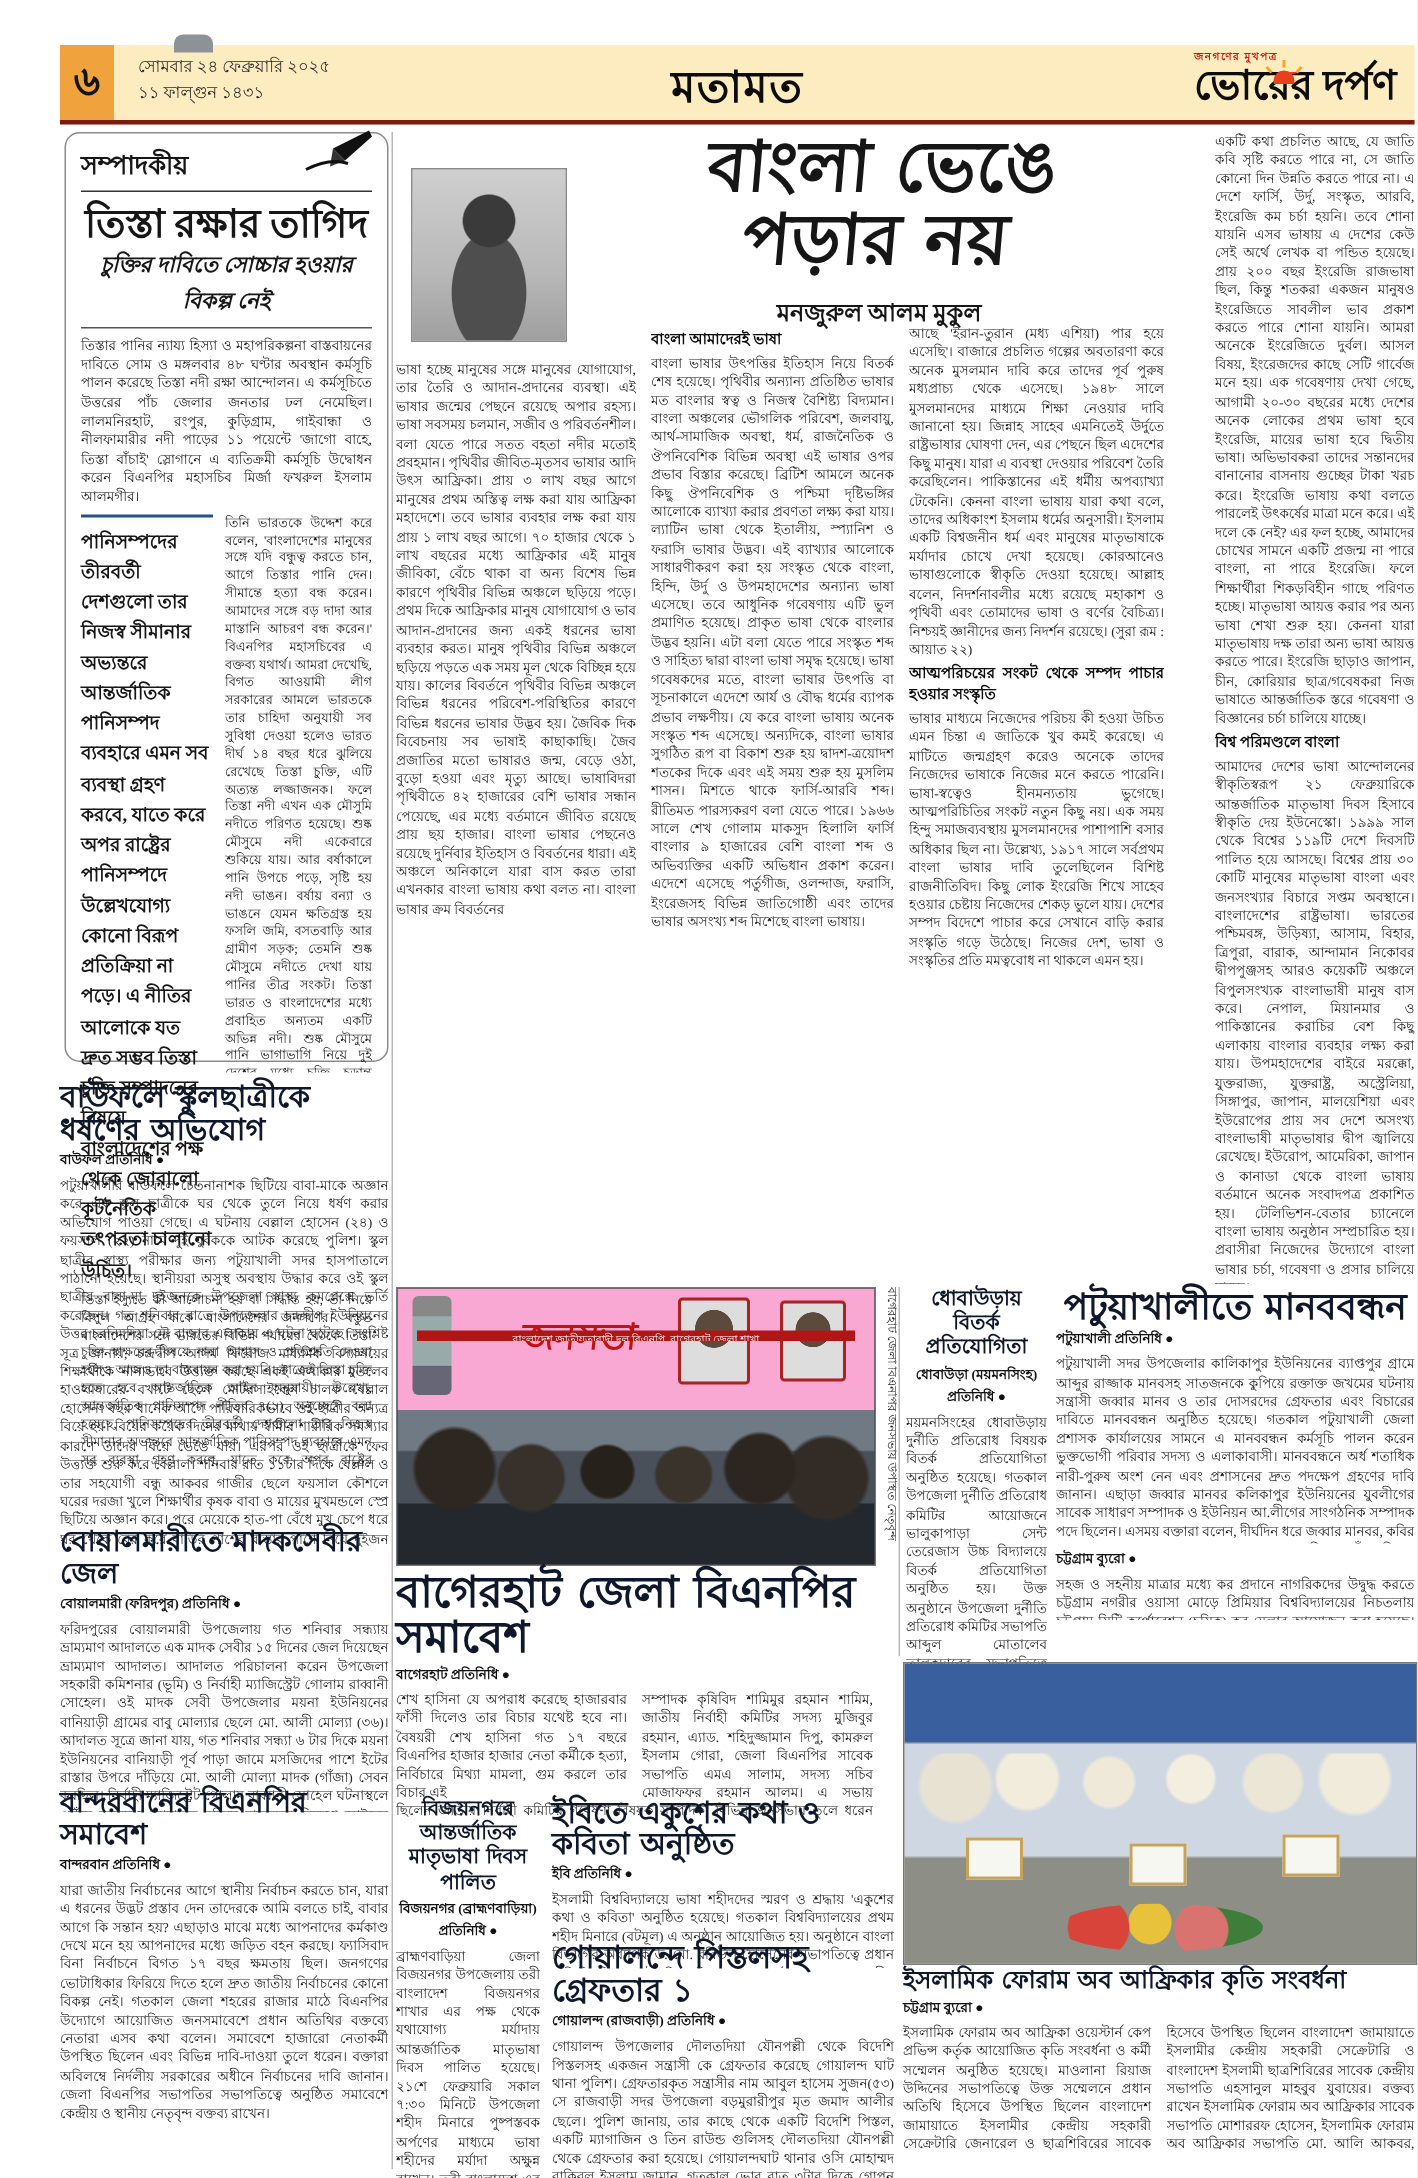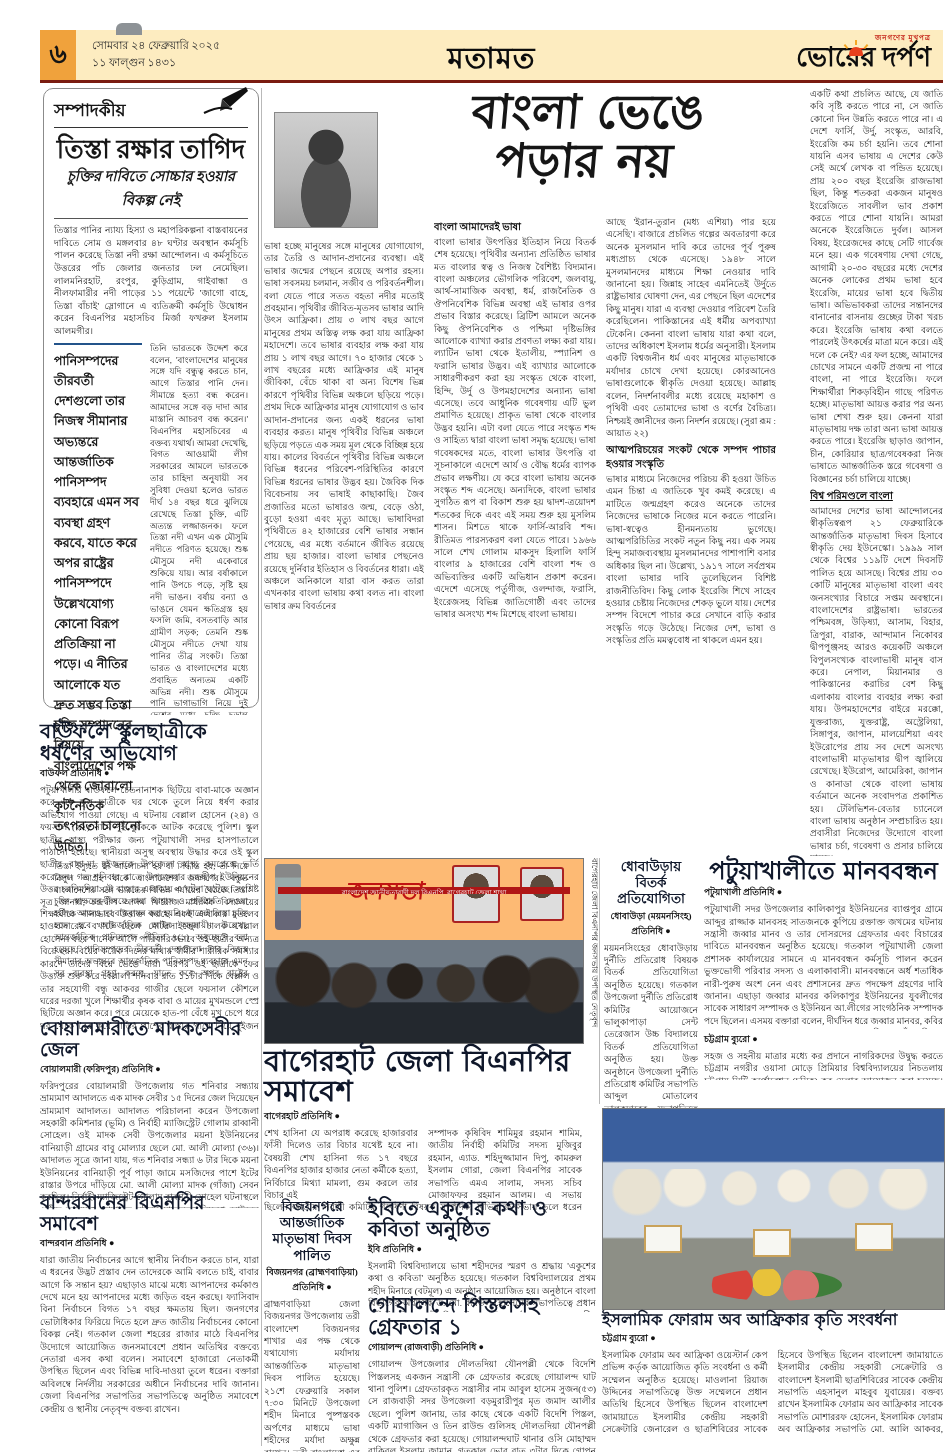--- a/index.html
+++ b/index.html
@@ -9,21 +9,21 @@
   .header-bar{position:absolute;left:40px;top:30px;width:903px;height:50px;
               background:#fdecc0;border-bottom:3px solid #7a1b10;}
   .pagenum-box{position:absolute;left:0;top:0;width:36px;height:50px;background:#f0a23c;
                display:flex;align-items:center;justify-content:center;
                font-size:27px;font-weight:bold;color:#141414;}
   .header-tab{position:absolute;left:76px;top:-7px;width:26px;height:12px;background:#8d9296;
               border-radius:6px 6px 0 0;}
   .date-block{position:absolute;left:52px;top:7px;font-size:11px;line-height:1.55;color:#2a2a2a;}
   .section-title{position:absolute;left:0;right:0;top:5px;text-align:center;
                  font-size:29px;font-weight:bold;letter-spacing:1px;color:#0c0c0c;}
-  .masthead{position:absolute;right:12px;top:2px;text-align:right;}
+  .masthead{position:absolute;right:12px;top:2px;text-align:left;}
   .masthead .tagline{font-size:7px;color:#c21d12;font-weight:bold;letter-spacing:1px;}
   .masthead .brand{font-size:27px;font-weight:bold;color:#0d0d0d;line-height:1;position:relative;}
   .sun{position:absolute;right:58px;top:8px;}
   
   .rule-v{position:absolute;width:1px;background:#b9b9b9;}
   .headline{font-weight:bold;color:#0f172a;font-family:"DejaVu Serif","Liberation Serif",serif;}
   .byline{font-size:9px;font-weight:bold;margin:2px 0 3px 0;color:#111;}
   .body-text{font-size:9px;line-height:1.38;text-align:justify;color:#1c1c1c;overflow:hidden;}
   .subhead{font-size:10px;font-weight:bold;margin:4px 0 2px 0;color:#0b0b0b;}
   
@@ -54,21 +54,21 @@
   .hl-author{font-size:16px;font-weight:bold;margin-top:10px;}
   .mcol{position:absolute;}
   .mcol .body-text{height:100%;}
   .c1{left:0;top:152px;width:160px;height:616px;}
   .c2{left:170px;top:128px;width:162px;height:640px;}
   .c3{left:342px;top:128px;width:170px;height:640px;}
   .c4{left:522px;top:0;width:157px;height:768px;}
   
   .rally-photo{position:absolute;left:264px;top:858px;width:318px;height:184px;border:1px solid #777;
                background:#20242a;overflow:hidden;}
-  .rally-banner{position:absolute;left:0;top:0;width:100%;height:44%;background:#fdba74;}
+  .rally-banner{position:absolute;left:0;top:0;width:100%;height:44%;background:#f9a8d4;}
   .rally-title{position:absolute;left:26%;top:16%;font-size:24px;font-weight:bold;color:#c11212;
                transform:skewX(-6deg);}
   .portrait{position:absolute;border-radius:3px;background:radial-gradient(circle at 50% 35%,#5c4a3c 0 30%,#ddd 31%);}
   .p1{right:26%;top:8%;width:44px;height:54px;border:2px solid #a22;}
   .p2{right:6%;top:10%;width:40px;height:50px;border:2px solid #a22;}
   .standing-man{position:absolute;left:3%;top:6%;width:26px;height:66px;
                 background:linear-gradient(180deg,#888 0 20%,#9aa 21% 70%,#667 71%);border-radius:4px;}
   .rally-strip{position:absolute;left:4%;top:34%;width:92%;height:9%;background:#b01616;color:#fff;
                font-size:7px;text-align:center;line-height:1.9;overflow:hidden;}
   .crowd{position:absolute;left:0;top:44%;width:100%;height:56%;
@@ -156,41 +156,42 @@
     <div class="ed-closing">তিস্তা ইস্যুতে কী আলোচনা হয় বা সিদ্ধান্ত হয়, তা নিয়ে বিপুল আগ্রহ থাকে বাংলাদেশের জনগণের। বস্তুত বাংলাদেশের সঙ্গে ভারতের বিভিন্ন পর্যায়ের বৈঠকে তিস্তা চুক্তি স্বাক্ষরের বিষয়ে নানা আশ্বাস ও প্রতিশ্রুতি দেওয়া হলেও আজও তা বাস্তবায়ন করা হয়নি। কাজেই তিস্তা চুক্তি হতে হবে আন্তর্জাতিক আইন অনুযায়ী। উল্লেখ্য, আন্তর্জাতিক পানিসম্পদ নীতির ৭(১) অনুচ্ছেদে বলা হয়েছে, পানিসম্পদের তীরবর্তী দেশগুলো তার নিজস্ব সীমানার অভ্যন্তরে আন্তর্জাতিক পানিসম্পদ ব্যবহারে এমন সব ব্যবস্থা গ্রহণ করবে, যাতে করে অপর রাষ্ট্রের পানিসম্পদে উল্লেখযোগ্য কোনো বিরূপ প্রতিক্রিয়া না পড়ে। এ নীতির আলোকে যত দ্রুত সম্ভব তিস্তা চুক্তি সম্পাদনের বিষয়ে বাংলাদেশের পক্ষ থেকে জোরালো কূটনৈতিক তৎপরতা চালানো উচিত।</div>
   </div>
 
   <div class="main-article">
     <div class="author-photo"></div>
     <div class="hl-block">
       <div class="hl-main">
         <div>বাংলা ভেঙে</div>
         <div>পড়ার নয়</div>
       </div>
+      <div class="hl-author">মনজুরুল আলম মুকুল</div>
     </div>
     <div class="mcol c1">
       <div class="body-text">ভাষা হচ্ছে মানুষের সঙ্গে মানুষের যোগাযোগ, তার তৈরি ও আদান-প্রদানের ব্যবস্থা। এই ভাষার জন্মের পেছনে রয়েছে অপার রহস্য। ভাষা সবসময় চলমান, সজীব ও পরিবর্তনশীল। বলা যেতে পারে সতত বহতা নদীর মতোই প্রবহমান। পৃথিবীর জীবিত-মৃতসব ভাষার আদি উৎস আফ্রিকা। প্রায় ৩ লাখ বছর আগে মানুষের প্রথম অস্তিত্ব লক্ষ করা যায় আফ্রিকা মহাদেশে। তবে ভাষার ব্যবহার লক্ষ করা যায় প্রায় ১ লাখ বছর আগে। ৭০ হাজার থেকে ১ লাখ বছরের মধ্যে আফ্রিকার এই মানুষ জীবিকা, বেঁচে থাকা বা অন্য বিশেষ ভিন্ন কারণে পৃথিবীর বিভিন্ন অঞ্চলে ছড়িয়ে পড়ে। প্রথম দিকে আফ্রিকার মানুষ যোগাযোগ ও ভাব আদান-প্রদানের জন্য একই ধরনের ভাষা ব্যবহার করত। মানুষ পৃথিবীর বিভিন্ন অঞ্চলে ছড়িয়ে পড়তে এক সময় মূল থেকে বিচ্ছিন্ন হয়ে যায়। কালের বিবর্তনে পৃথিবীর বিভিন্ন অঞ্চলে বিভিন্ন ধরনের পরিবেশ-পরিস্থিতির কারণে বিভিন্ন ধরনের ভাষার উদ্ভব হয়। জৈবিক দিক বিবেচনায় সব ভাষাই কাছাকাছি। জৈব প্রজাতির মতো ভাষারও জন্ম, বেড়ে ওঠা, বুড়ো হওয়া এবং মৃত্যু আছে। ভাষাবিদরা পৃথিবীতে ৪২ হাজারের বেশি ভাষার সন্ধান পেয়েছে, এর মধ্যে বর্তমানে জীবিত রয়েছে প্রায় ছয় হাজার। বাংলা ভাষার পেছনেও রয়েছে দুর্নিবার ইতিহাস ও বিবর্তনের ধারা। এই অঞ্চলে অনিকালে যারা বাস করত তারা এখনকার বাংলা ভাষায় কথা বলত না। বাংলা ভাষার ক্রম বিবর্তনের</div>
     </div>
     <div class="mcol c2">
       <div class="body-text" style="height:100%;">
         <span class="subhead" style="display:block;">বাংলা আমাদেরই ভাষা</span>
         <span>বাংলা ভাষার উৎপত্তির ইতিহাস নিয়ে বিতর্ক শেষ হয়েছে। পৃথিবীর অন্যান্য প্রতিষ্ঠিত ভাষার মত বাংলার স্বত্ব ও নিজস্ব বৈশিষ্ট্য বিদ্যমান। বাংলা অঞ্চলের ভৌগলিক পরিবেশ, জলবায়ু, আর্থ-সামাজিক অবস্থা, ধর্ম, রাজনৈতিক ও ঔপনিবেশিক বিভিন্ন অবস্থা এই ভাষার ওপর প্রভাব বিস্তার করেছে। ব্রিটিশ আমলে অনেক কিছু ঔপনিবেশিক ও পশ্চিমা দৃষ্টিভঙ্গির আলোকে ব্যাখ্যা করার প্রবণতা লক্ষ্য করা যায়। ল্যাটিন ভাষা থেকে ইতালীয়, স্প্যানিশ ও ফরাসি ভাষার উদ্ভব। এই ব্যাখ্যার আলোকে সাধারণীকরণ করা হয় সংস্কৃত থেকে বাংলা, হিন্দি, উর্দু ও উপমহাদেশের অন্যান্য ভাষা এসেছে। তবে আধুনিক গবেষণায় এটি ভুল প্রমাণিত হয়েছে। প্রাকৃত ভাষা থেকে বাংলার উদ্ভব হয়নি। এটা বলা যেতে পারে সংস্কৃত শব্দ ও সাহিত্য দ্বারা বাংলা ভাষা সমৃদ্ধ হয়েছে। ভাষা গবেষকদের মতে, বাংলা ভাষার উৎপত্তি বা সূচনাকালে এদেশে আর্য ও বৌদ্ধ ধর্মের ব্যাপক প্রভাব লক্ষণীয়। যে করে বাংলা ভাষায় অনেক সংস্কৃত শব্দ এসেছে। অন্যদিকে, বাংলা ভাষার সুগঠিত রূপ বা বিকাশ শুরু হয় দ্বাদশ-ত্রয়োদশ শতকের দিকে এবং এই সময় শুরু হয় মুসলিম শাসন। মিশতে থাকে ফার্সি-আরবি শব্দ। রীতিমত পারস্যকরণ বলা যেতে পারে। ১৯৬৬ সালে শেখ গোলাম মাকসুদ হিলালি ফার্সি বাংলার ৯ হাজারের বেশি বাংলা শব্দ ও অভিব্যক্তির একটি অভিধান প্রকাশ করেন। এদেশে এসেছে পর্তুগীজ, ওলন্দাজ, ফরাসি, ইংরেজসহ বিভিন্ন জাতিগোষ্ঠী এবং তাদের ভাষার অসংখ্য শব্দ মিশেছে বাংলা ভাষায়।</span>
       </div>
     </div>
     <div class="mcol c3">
       <div class="body-text" style="height:100%;">
         <span>আছে 'ইরান-তুরান (মধ্য এশিয়া) পার হয়ে এসেছি'। বাজারে প্রচলিত গল্পের অবতারণা করে অনেক মুসলমান দাবি করে তাদের পূর্ব পুরুষ মধ্যপ্রাচ্য থেকে এসেছে। ১৯৪৮ সালে মুসলমানদের মাধ্যমে শিক্ষা নেওয়ার দাবি জানানো হয়। জিন্নাহ সাহেব এমনিতেই উর্দুতে রাষ্ট্রভাষার ঘোষণা দেন, এর পেছনে ছিল এদেশের কিছু মানুষ। যারা এ ব্যবস্থা দেওয়ার পরিবেশ তৈরি করেছিলেন। পাকিস্তানের এই ধর্মীয় অপব্যাখ্যা টেকেনি। কেননা বাংলা ভাষায় যারা কথা বলে, তাদের অধিকাংশ ইসলাম ধর্মের অনুসারী। ইসলাম একটি বিশ্বজনীন ধর্ম এবং মানুষের মাতৃভাষাকে মর্যাদার চোখে দেখা হয়েছে। কোরআনেও ভাষাগুলোকে স্বীকৃতি দেওয়া হয়েছে। আল্লাহ বলেন, নিদর্শনাবলীর মধ্যে রয়েছে মহাকাশ ও পৃথিবী এবং তোমাদের ভাষা ও বর্ণের বৈচিত্র্য। নিশ্চয়ই জ্ঞানীদের জন্য নিদর্শন রয়েছে। (সুরা রূম : আয়াত ২২)</span>
         <span class="subhead" style="display:block;">আত্মপরিচয়ের সংকট থেকে সম্পদ পাচার হওয়ার সংস্কৃতি</span>
         <span>ভাষার মাধ্যমে নিজেদের পরিচয় কী হওয়া উচিত এমন চিন্তা এ জাতিকে খুব কমই করেছে। এ মাটিতে জন্মগ্রহণ করেও অনেকে তাদের নিজেদের ভাষাকে নিজের মনে করতে পারেনি। ভাষা-স্বত্বেও হীনমন্যতায় ভুগেছে। আত্মপরিচিতির সংকট নতুন কিছু নয়। এক সময় হিন্দু সমাজব্যবস্থায় মুসলমানদের পাশাপাশি বসার অধিকার ছিল না। উল্লেখ্য, ১৯১৭ সালে সর্বপ্রথম বাংলা ভাষার দাবি তুলেছিলেন বিশিষ্ট রাজনীতিবিদ। কিছু লোক ইংরেজি শিখে সাহেব হওয়ার চেষ্টায় নিজেদের শেকড় ভুলে যায়। দেশের সম্পদ বিদেশে পাচার করে সেখানে বাড়ি করার সংস্কৃতি গড়ে উঠেছে। নিজের দেশ, ভাষা ও সংস্কৃতির প্রতি মমত্ববোধ না থাকলে এমন হয়।</span>
       </div>
     </div>
     <div class="mcol c4">
       <div class="body-text" style="height:100%;margin-left:24px;">
         <span>একটি কথা প্রচলিত আছে, যে জাতি কবি সৃষ্টি করতে পারে না, সে জাতি কোনো দিন উন্নতি করতে পারে না। এ দেশে ফার্সি, উর্দু, সংস্কৃত, আরবি, ইংরেজি কম চর্চা হয়নি। তবে শোনা যায়নি এসব ভাষায় এ দেশের কেউ সেই অর্থে লেখক বা পন্ডিত হয়েছে। প্রায় ২০০ বছর ইংরেজি রাজভাষা ছিল, কিন্তু শতকরা একজন মানুষও ইংরেজিতে সাবলীল ভাব প্রকাশ করতে পারে শোনা যায়নি। আমরা অনেকে ইংরেজিতে দুর্বল। আসল বিষয়, ইংরেজদের কাছে সেটি গার্বেজ মনে হয়। এক গবেষণায় দেখা গেছে, আগামী ২০-৩০ বছরের মধ্যে দেশের অনেক লোকের প্রথম ভাষা হবে ইংরেজি, মায়ের ভাষা হবে দ্বিতীয় ভাষা। অভিভাবকরা তাদের সন্তানদের বানানোর বাসনায় গুচ্ছের টাকা খরচ করে। ইংরেজি ভাষায় কথা বলতে পারলেই উৎকর্ষের মাত্রা মনে করে। এই দলে কে নেই? এর ফল হচ্ছে, আমাদের চোখের সামনে একটি প্রজন্ম না পারে বাংলা, না পারে ইংরেজি। ফলে শিক্ষার্থীরা শিকড়বিহীন গাছে পরিণত হচ্ছে। মাতৃভাষা আয়ত্ত করার পর অন্য ভাষা শেখা শুরু হয়। কেননা যারা মাতৃভাষায় দক্ষ তারা অন্য ভাষা আয়ত্ত করতে পারে। ইংরেজি ছাড়াও জাপান, চীন, কোরিয়ার ছাত্র/গবেষকরা নিজ ভাষাতে আন্তর্জাতিক স্তরে গবেষণা ও বিজ্ঞানের চর্চা চালিয়ে যাচ্ছে।</span>
-        <span class="subhead" style="display:block;text-decoration:underline;">বিশ্ব পরিমণ্ডলে বাংলা</span>
+        <span class="subhead" style="display:block;">বিশ্ব পরিমণ্ডলে বাংলা</span>
         <span>আমাদের দেশের ভাষা আন্দোলনের স্বীকৃতিস্বরূপ ২১ ফেব্রুয়ারিকে আন্তর্জাতিক মাতৃভাষা দিবস হিসাবে স্বীকৃতি দেয় ইউনেস্কো। ১৯৯৯ সাল থেকে বিশ্বের ১১৯টি দেশে দিবসটি পালিত হয়ে আসছে। বিশ্বের প্রায় ৩০ কোটি মানুষের মাতৃভাষা বাংলা এবং জনসংখ্যার বিচারে সপ্তম অবস্থানে। বাংলাদেশের রাষ্ট্রভাষা। ভারতের পশ্চিমবঙ্গ, উড়িষ্যা, আসাম, বিহার, ত্রিপুরা, বারাক, আন্দামান নিকোবর দ্বীপপুঞ্জসহ আরও কয়েকটি অঞ্চলে বিপুলসংখ্যক বাংলাভাষী মানুষ বাস করে। নেপাল, মিয়ানমার ও পাকিস্তানের করাচির বেশ কিছু এলাকায় বাংলার ব্যবহার লক্ষ্য করা যায়। উপমহাদেশের বাইরে মরক্কো, যুক্তরাজ্য, যুক্তরাষ্ট্র, অস্ট্রেলিয়া, সিঙ্গাপুর, জাপান, মালয়েশিয়া এবং ইউরোপের প্রায় সব দেশে অসংখ্য বাংলাভাষী মাতৃভাষার দ্বীপ জ্বালিয়ে রেখেছে। ইউরোপ, আমেরিকা, জাপান ও কানাডা থেকে বাংলা ভাষায় বর্তমানে অনেক সংবাদপত্র প্রকাশিত হয়। টেলিভিশন-বেতার চ্যানেলে বাংলা ভাষায় অনুষ্ঠান সম্প্রচারিত হয়। প্রবাসীরা নিজেদের উদ্যোগে বাংলা ভাষার চর্চা, গবেষণা ও প্রসার চালিয়ে যাচ্ছে।</span>
         <span class="subhead" style="display:block;">বাংলাভাষীদের হয়রানি</span>
         <span>ভাষা নির্দিষ্ট কোনো রাজনৈতিক ও ভৌগলিক সীমারেখার মধ্যে সীমাবদ্ধ নয়। ১৯৪৭ সালে ভারত ভাগের সময় বাংলাভাষী মানুষ বাংলাদেশ ছাড়া ভারতের বিভিন্ন প্রদেশে বিভক্ত হয়ে পড়ে। অনেক সময় জীবিকার তাগিদে তাদের বিভিন্ন অঞ্চলে যেতে হয়। কিন্তু বিষয়টি দুঃখজনক যে, বিভিন্ন সময়ে ভারতের বিভিন্ন অঞ্চলে বাংলাভাষী মানুষ দেখলে তাদের হয়রানির শিকার হতে হয়।</span>
       </div>
     </div>
   </div>
 
   <div class="abs" style="left:40px;top:720px;width:219px;height:296px;">
     <div class="headline" style="font-size:20px;line-height:1.1;">বাউফলে স্কুলছাত্রীকে ধর্ষণের অভিযোগ</div>
     <div class="byline">বাউফল প্রতিনিধি ●</div>

